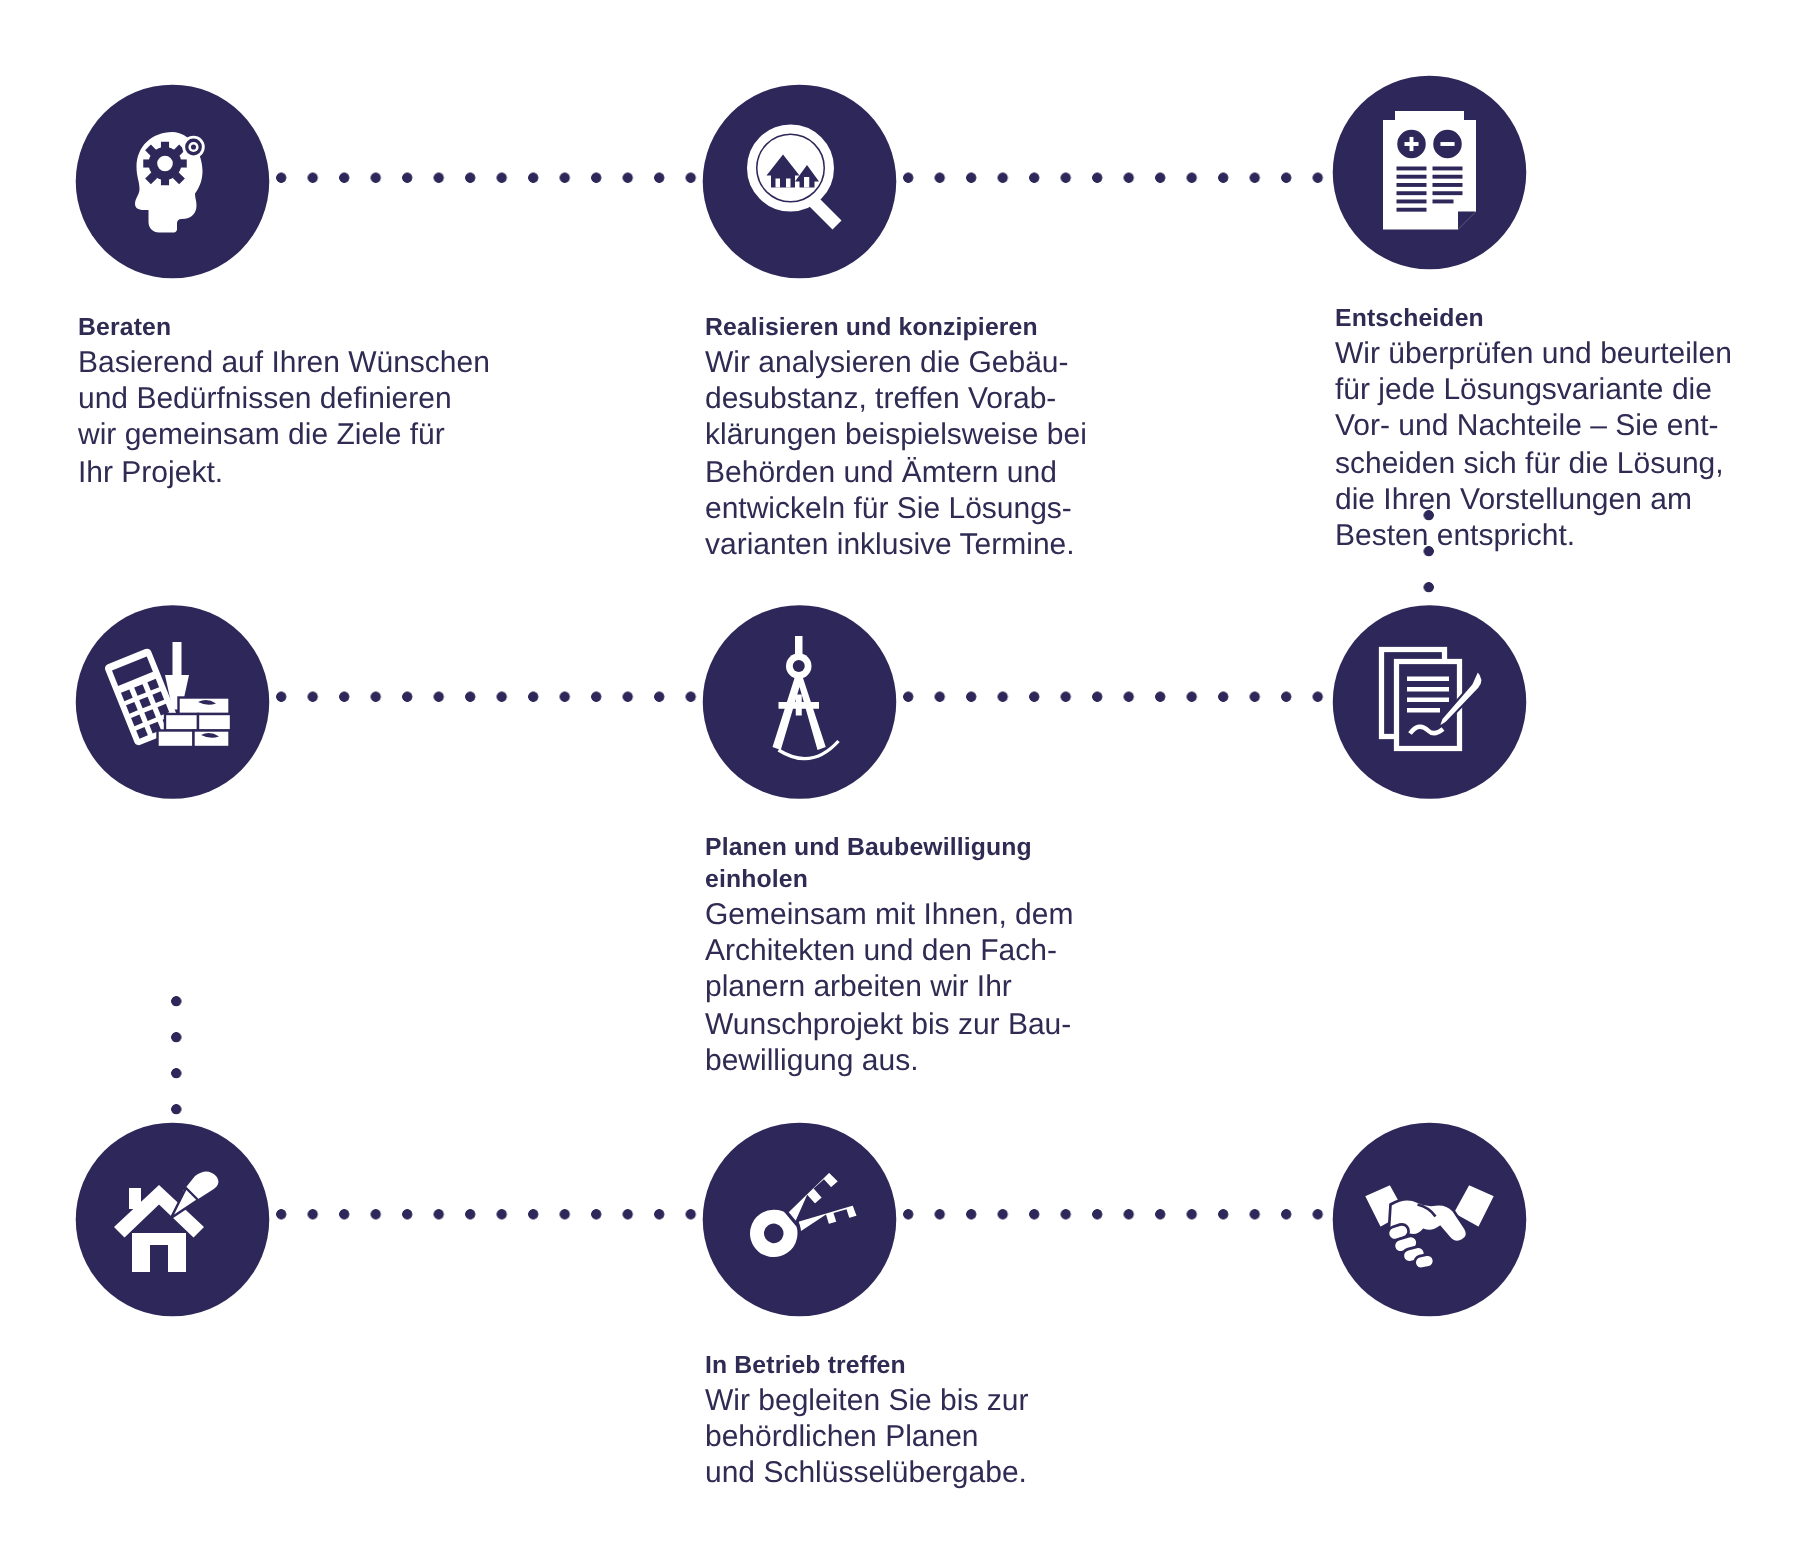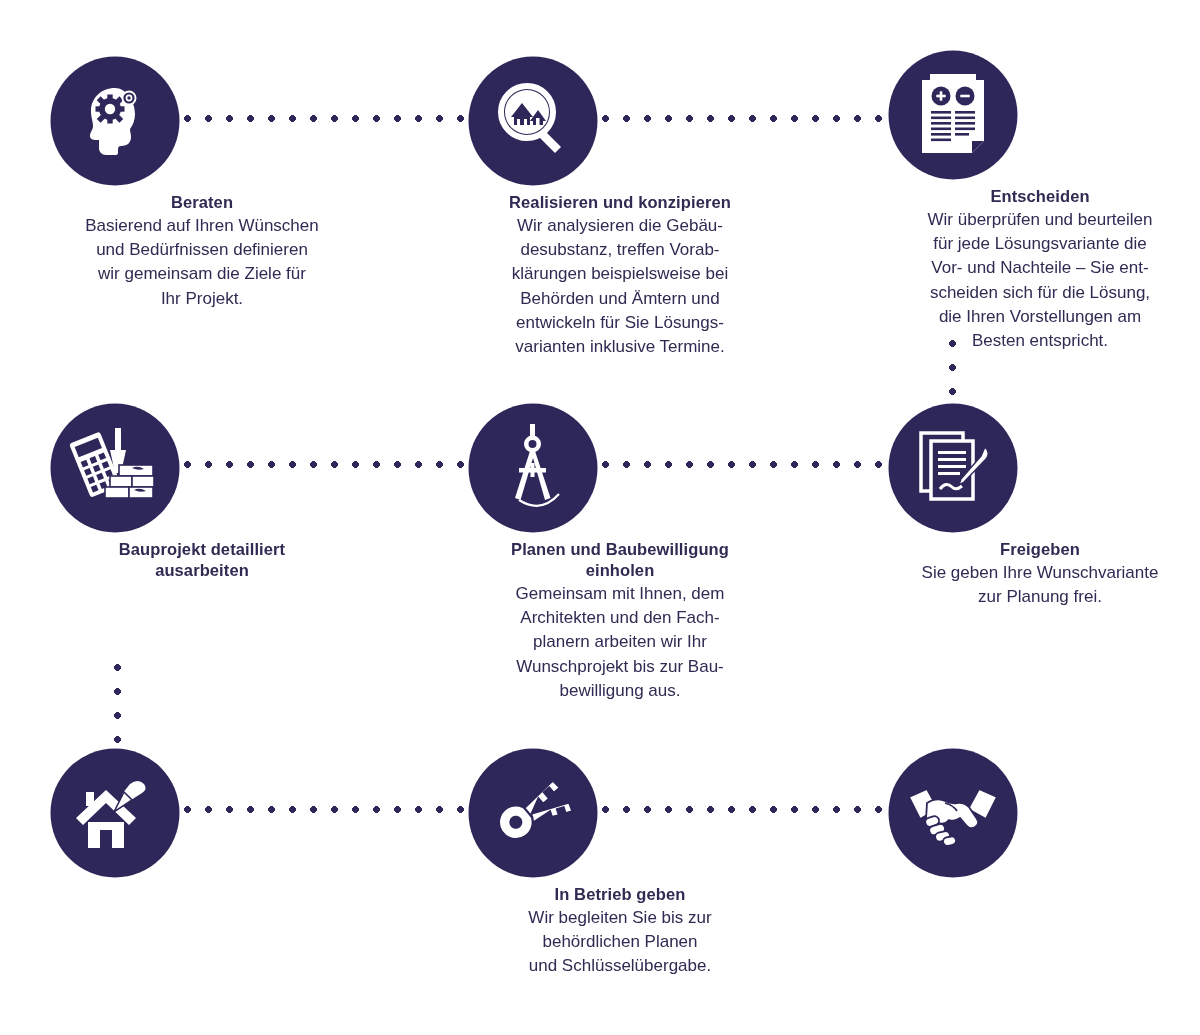--- a/index.html
+++ b/index.html
@@ -16,28 +16,28 @@
   .step{position:absolute;width:300px;}
   .circle{
     position:relative;
     width:126px;height:126px;
     border-radius:50%;
     background:#2e2759;
     display:flex;align-items:center;justify-content:center;
     box-shadow:0 0 0 1.5px #2e2759;
   }
   .circle svg{display:block;}
-  .txt{margin-top:8px;text-align:center;}
+  .txt{margin-top:24px;}
   .ttl{
     font-size:16.5px;font-weight:bold;line-height:21px;
     color:#2f2b52;letter-spacing:.1px;
     margin:0 0 1px 0;white-space:pre-line;
   }
   .body{
-    font-size:17px;font-weight:400;line-height:24.2px;
+    font-size:20px;font-weight:400;line-height:24.2px;
     color:#2f2b52;margin:0;white-space:pre-line;
   }
 
   
   .dots-h{
     position:absolute;height:7px;
     background-image:radial-gradient(circle at 3.5px 3.5px,#2e2759 3.2px,rgba(0,0,0,0) 3.6px);
     background-size:21px 7px;
     background-repeat:repeat-x;
   }
@@ -195,22 +195,20 @@
           <rect x="36" y="62" width="24" height="11"></rect>
             <rect x="60" y="62" width="24" height="11"></rect>
         </g>
         <g fill="#2e2759">
           <path d="M63 43 q6 -3 12 1 q-6 2 -12 -1z"></path>
           <path d="M65 65 q6 -3 12 1 q-6 2 -12 -1z"></path>
         </g>
       </svg>
     </div>
     <div class="txt">
-      <div class="ttl">Bauprojekt detailliert
-ausarbeiten</div>
     </div>
   </div>
 
   <div class="step" style="left:470px;top:405px;">
     <div class="circle">
       <svg width="80" height="92" viewBox="0 0 80 92">
         <rect x="37" y="2" width="5" height="14" fill="#ffffff"></rect>
         <circle cx="39.5" cy="22" r="8.5" fill="#ffffff"></circle>
         <circle cx="39.5" cy="22" r="4" fill="#2e2759"></circle>
         <path d="M37 29 L22 76 L27.5 78 L40 36 L52 78 L57.5 76 L42 29 Z" fill="#ffffff"></path>
@@ -238,25 +236,20 @@
         <g fill="#ffffff">
           <rect x="29" y="24" width="28" height="3"></rect>
             <rect x="29" y="31" width="28" height="3"></rect>
           <rect x="29" y="38" width="28" height="3"></rect>
             <rect x="29" y="45" width="22" height="3"></rect>
         </g>
         <path d="M31 62 q6 -8 12 -2 q4 4 10 -1" fill="none" stroke="#ffffff" stroke-width="3"></path>
         <path d="M76 20 q6 6 1 12 L55 55 L50 58 L52 52 L72 29 Z" fill="#ffffff" stroke="#2e2759" stroke-width="1.4"></path>
       </svg>
     </div>
-    <div class="txt">
-      <div class="ttl">Freigeben</div>
-      <div class="body">Sie geben Ihre Wunschvariante
-zur Planung frei.</div>
-    </div>
   </div>
 
   <div class="step" style="left:52px;top:750px;">
     <div class="circle">
       <svg width="90" height="82" viewBox="0 0 90 82">
         <rect x="16" y="20" width="8" height="14" fill="#ffffff"></rect>
         <path d="M6 46 L36 18 L66 46 L59 53 L36 31 L13 53 Z" fill="#ffffff"></path>
         <path d="M18 50 H54 V76 H42 V58 H30 V76 H18 Z" fill="#ffffff"></path>
         <rect x="30" y="58" width="12" height="18" fill="#2e2759"></rect>
         <path d="M60 12 q8 -6 14 0 q4 5 -2 9 L58 30 L52 22 Z" fill="#ffffff"></path>
@@ -276,21 +269,21 @@
         </g>
 
         <g transform="rotate(-34 36 44)">
           <circle cx="26" cy="46" r="17" fill="#ffffff" stroke="#2e2759" stroke-width="2.4"></circle>
           <circle cx="26" cy="46" r="6.5" fill="#2e2759"></circle>
           <path d="M41 39 L80 32 L82 42 L74 43 L73 36 L66 37 L67 45 L59 46 L58 39 L42 49 Z" fill="#ffffff" stroke="#2e2759" stroke-width="2.2"></path>
         </g>
       </svg>
     </div>
     <div class="txt">
-      <div class="ttl">In Betrieb geben</div>
+      <div class="ttl">In Betrieb treffen</div>
       <div class="body">Wir begleiten Sie bis zur
 behördlichen Planen
 und Schlüsselübergabe.</div>
     </div>
   </div>
 
   <div class="step" style="left:890px;top:750px;">
     <div class="circle">
       <svg width="96" height="68" viewBox="0 0 96 68">
 

